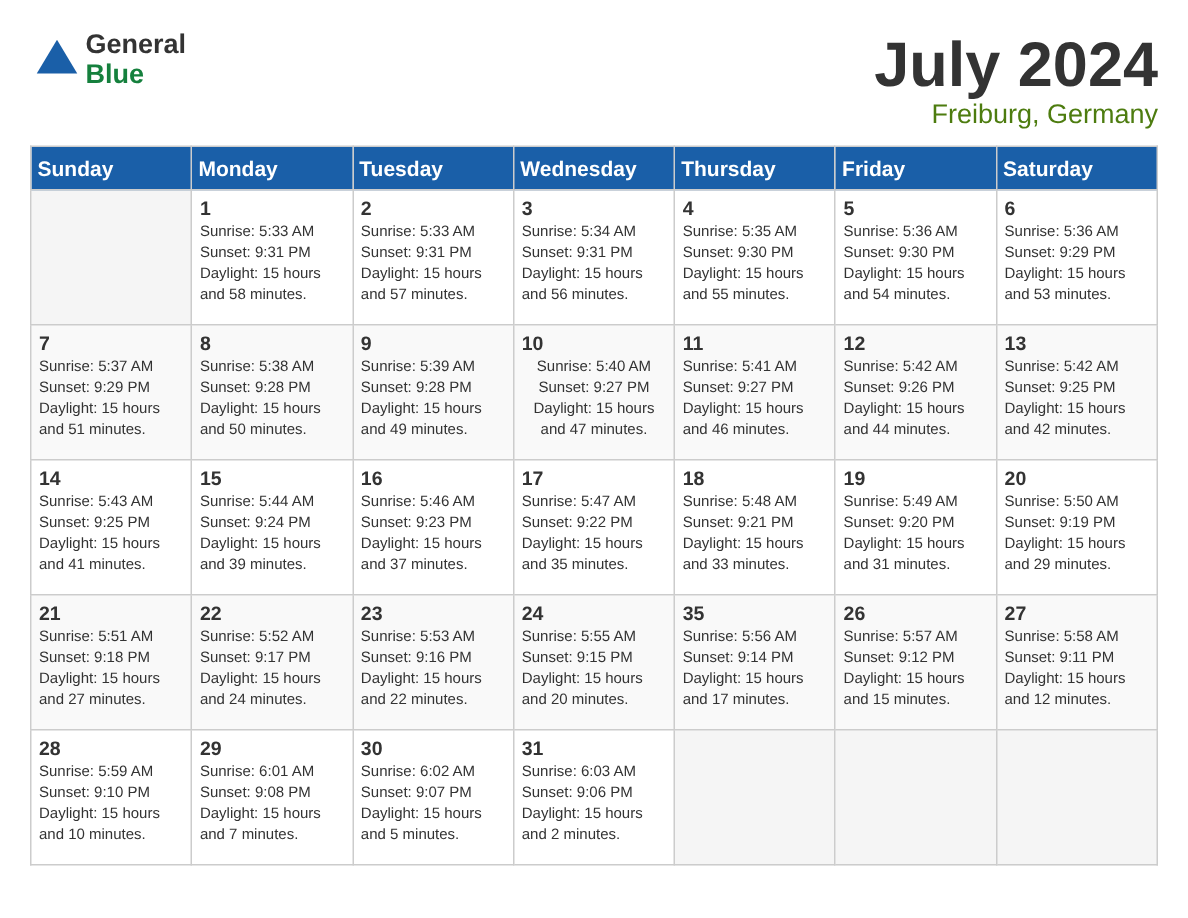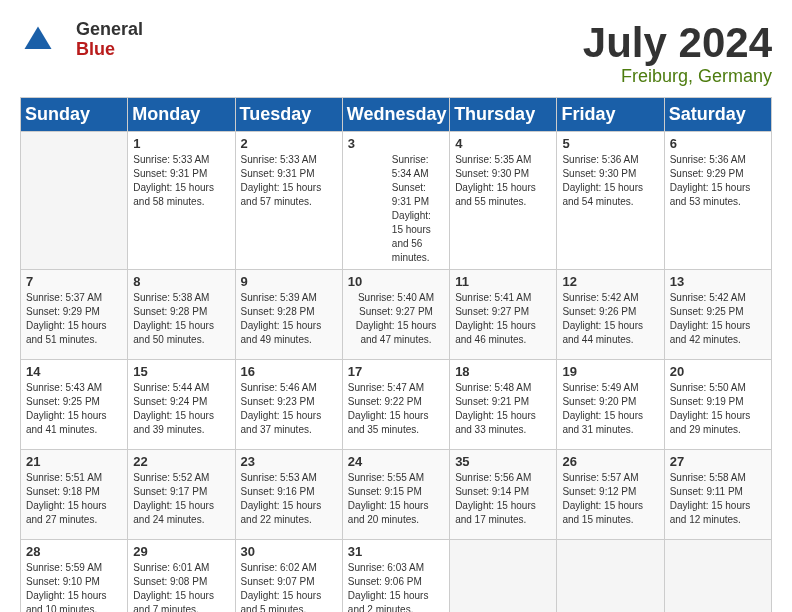--- a/index.html
+++ b/index.html
@@ -12,21 +12,21 @@
     }
     .header-top {
       display: flex;
       justify-content: space-between;
       align-items: flex-start;
       margin-bottom: 10px;
     }
     .logo {
       display: flex;
       align-items: center;
-      gap: 20px;
+      gap: 1px;
     }
     .logo-text {
       display: flex;
       flex-direction: column;
       line-height: 1.1;
     }
     .logo-icon {
       width: 36px;
       height: 36px;
     }
@@ -44,21 +44,21 @@
       color: #4d7c0f;
     }
     table {
       width: 100%;
       border-collapse: collapse;
       table-layout: fixed;
     }
     thead tr th {
       background-color: #1a5fa8;
       color: #fff;
-      font-size: 18px;
+      font-size: 14px;
       font-weight: bold;
       padding: 6px 4px;
       text-align: left;
       border: 1px solid #ccc;
     }
     tbody tr td {
       border: 1px solid #ccc;
       vertical-align: top;
       padding: 4px 5px;
       font-size: 10.5px;
@@ -87,21 +87,21 @@
 </head>
 <body>
 
 <div class="header-top">
   <div class="logo">
     <svg class="logo-icon" viewBox="0 0 40 40">
       <polygon points="20,5 35,30 5,30" fill="#1a5fa8"></polygon>
     </svg>
     <div class="logo-text">
       <span style="font-size:18px;font-weight:bold;color:#333;">General</span>
-      <span style="font-size:18px;font-weight:bold;color:#b91c1c;">Blue</span>
+      <span style="font-size:18px;font-weight:bold;color:#15803d;">Blue</span>
     </div>
   </div>
   <div class="title-block">
     <div class="month-title">July 2024</div>
     <div class="location-title">Freiburg, Germany</div>
   </div>
 </div>
 
 <table>
   <thead>
@@ -127,21 +127,21 @@
         </td>
         <td>
           <span class="day-number">2</span>
           <div class="day-info" style="white-space: pre-line;">Sunrise: 5:33 AM
 Sunset: 9:31 PM
 Daylight: 15 hours
 and 57 minutes.</div>
         </td>
         <td>
           <span class="day-number">3</span>
-          <div class="day-info" style="white-space: pre-line; margin-left: 44px;">Sunrise: 5:34 AM
+          <div class="day-info" style="white-space: pre-line;">Sunrise: 5:34 AM
 Sunset: 9:31 PM
 Daylight: 15 hours
 and 56 minutes.</div>
         </td>
         <td>
           <span class="day-number">4</span>
           <div class="day-info" style="white-space: pre-line;">Sunrise: 5:35 AM
 Sunset: 9:30 PM
 Daylight: 15 hours
 and 55 minutes.</div>

